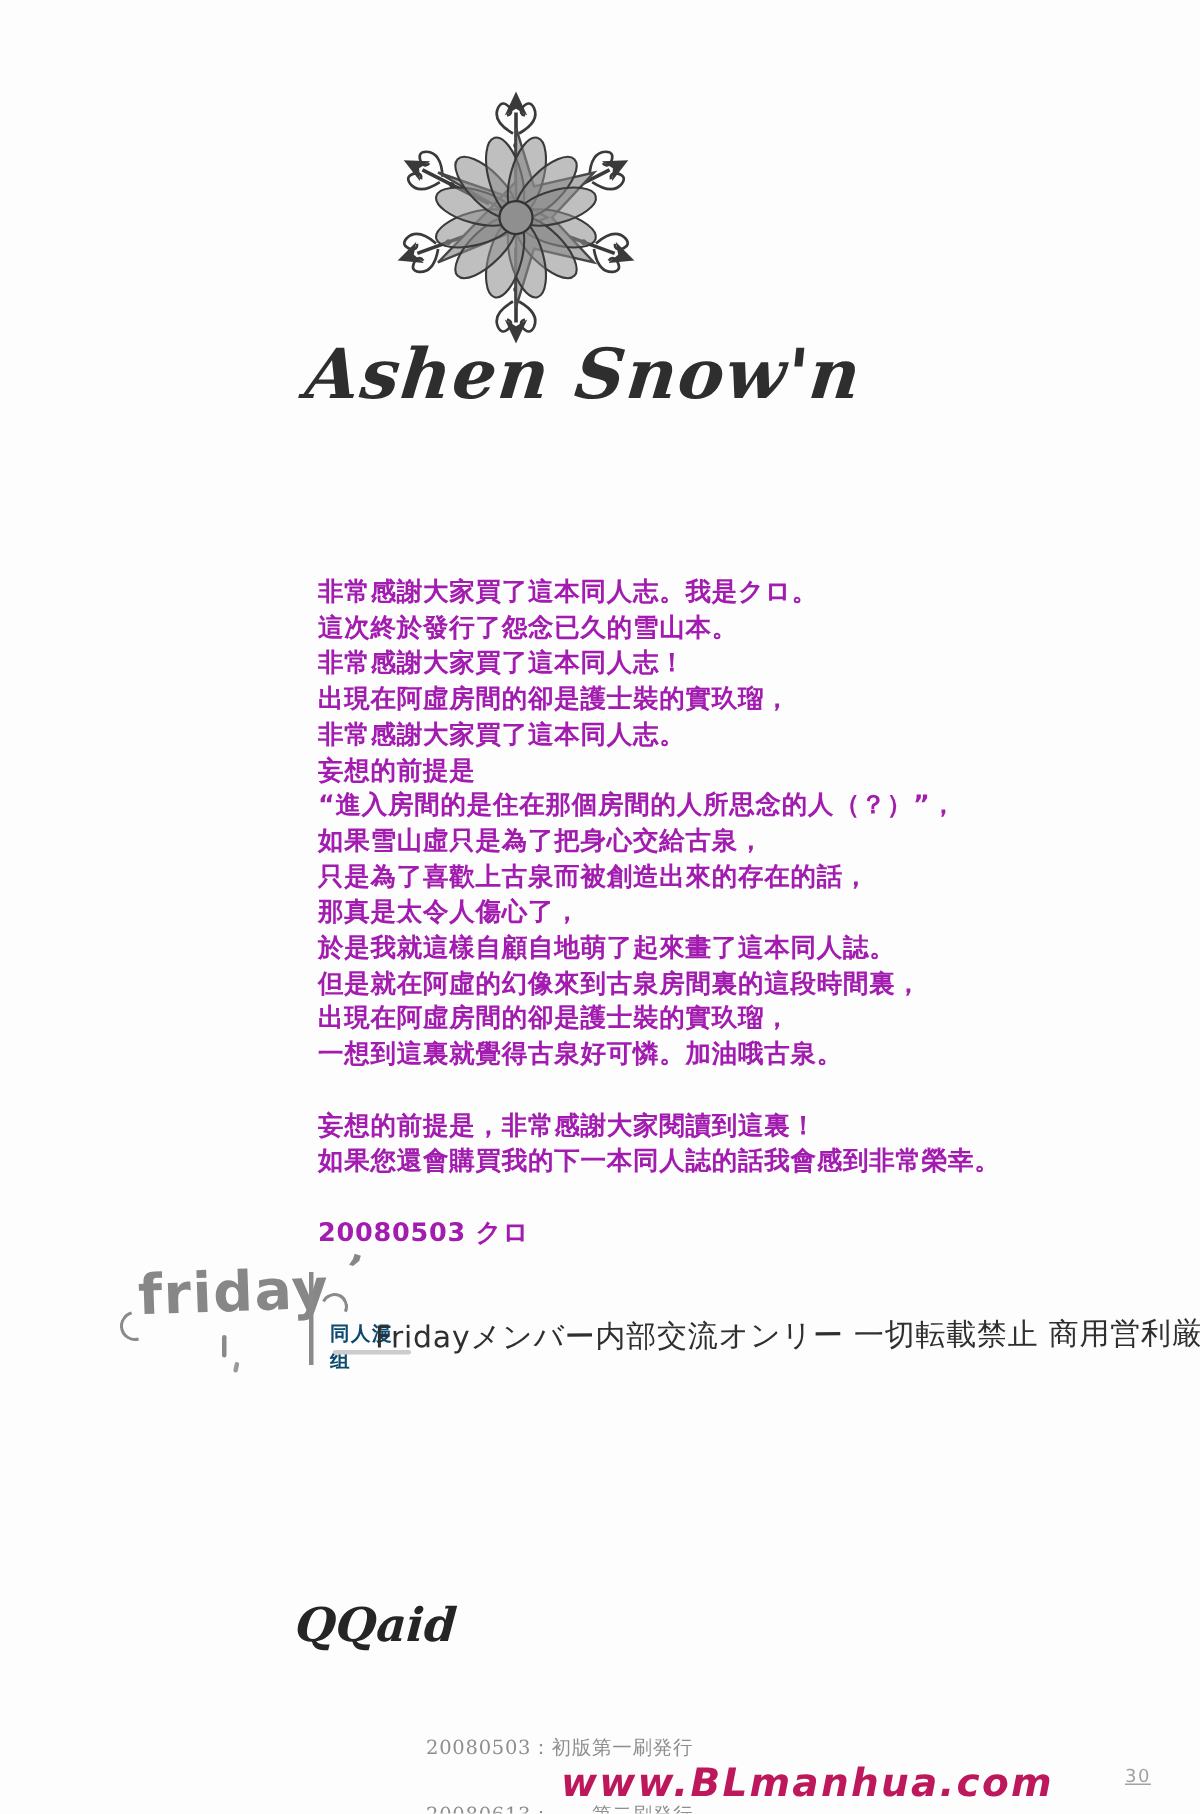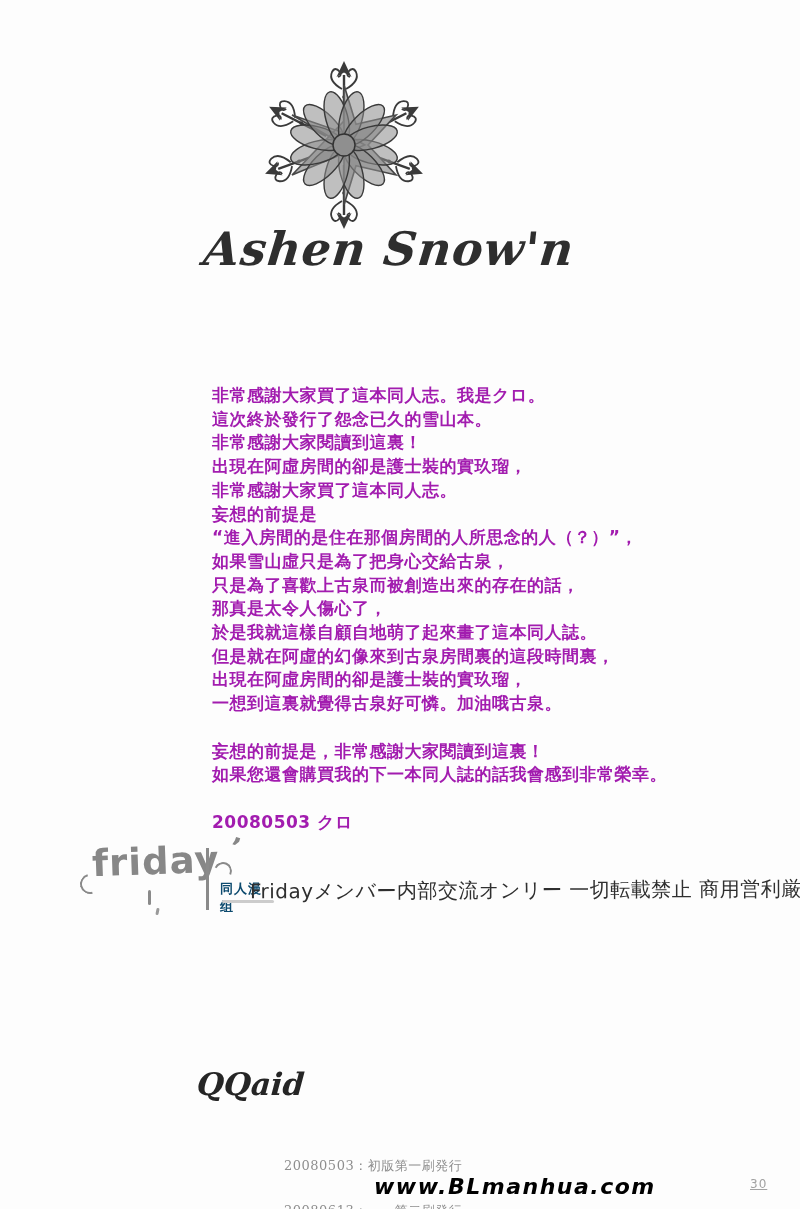--- a/index.html
+++ b/index.html
@@ -94,22 +94,22 @@
   #colophon{
     left:284px;top:1128px;
     font-family:"DejaVu Serif","Liberation Serif",serif;
     font-size:13px;line-height:15px;letter-spacing:0.5px;color:#8e8e8e;
     white-space:pre;
   }
 
   
   #website{
     left:374px;top:1174px;
-    font-size:22px;font-weight:bold;font-style:italic;
-    letter-spacing:1.5px;color:#000000;
+    font-size:26px;font-weight:bold;font-style:italic;
+    letter-spacing:1.5px;color:#be185d;
   }
   #pageno{
     left:750px;top:1177px;
     font-size:12px;color:#a2a2a2;letter-spacing:1px;text-decoration:underline;
   }
 </style>
 </head>
 <body>
 
 <div class="abs" id="snowflake">
@@ -176,21 +176,21 @@
         <circle r="11" fill="#8f8f8f" stroke="#333" stroke-width="1.5"></circle>
       </g>
   </svg>
 </div>
 
 <div class="abs" id="title">Ashen Snow'n</div>
 
 <div class="abs" id="afterword">
   <div class="ln">非常感謝大家買了這本同人志。我是クロ。</div>
   <div class="ln">這次終於發行了怨念已久的雪山本。</div>
-  <div class="ln">非常感謝大家閱讀到這裏！</div>
+  <div class="ln">非常感謝大家買了這本同人志！</div>
   <div class="ln">出現在阿虛房間的卻是護士裝的實玖瑠，</div>
   <div class="ln">非常感謝大家買了這本同人志。</div>
   <div class="ln">妄想的前提是</div>
   <div class="ln">“進入房間的是住在那個房間的人所思念的人（？）”，</div>
   <div class="ln">如果雪山虛只是為了把身心交給古泉，</div>
   <div class="ln">只是為了喜歡上古泉而被創造出來的存在的話，</div>
   <div class="ln">那真是太令人傷心了，</div>
   <div class="ln">於是我就這樣自顧自地萌了起來畫了這本同人誌。</div>
   <div class="ln">但是就在阿虛的幻像來到古泉房間裏的這段時間裏，</div>
   <div class="ln">出現在阿虛房間的卻是護士裝的實玖瑠，</div>

